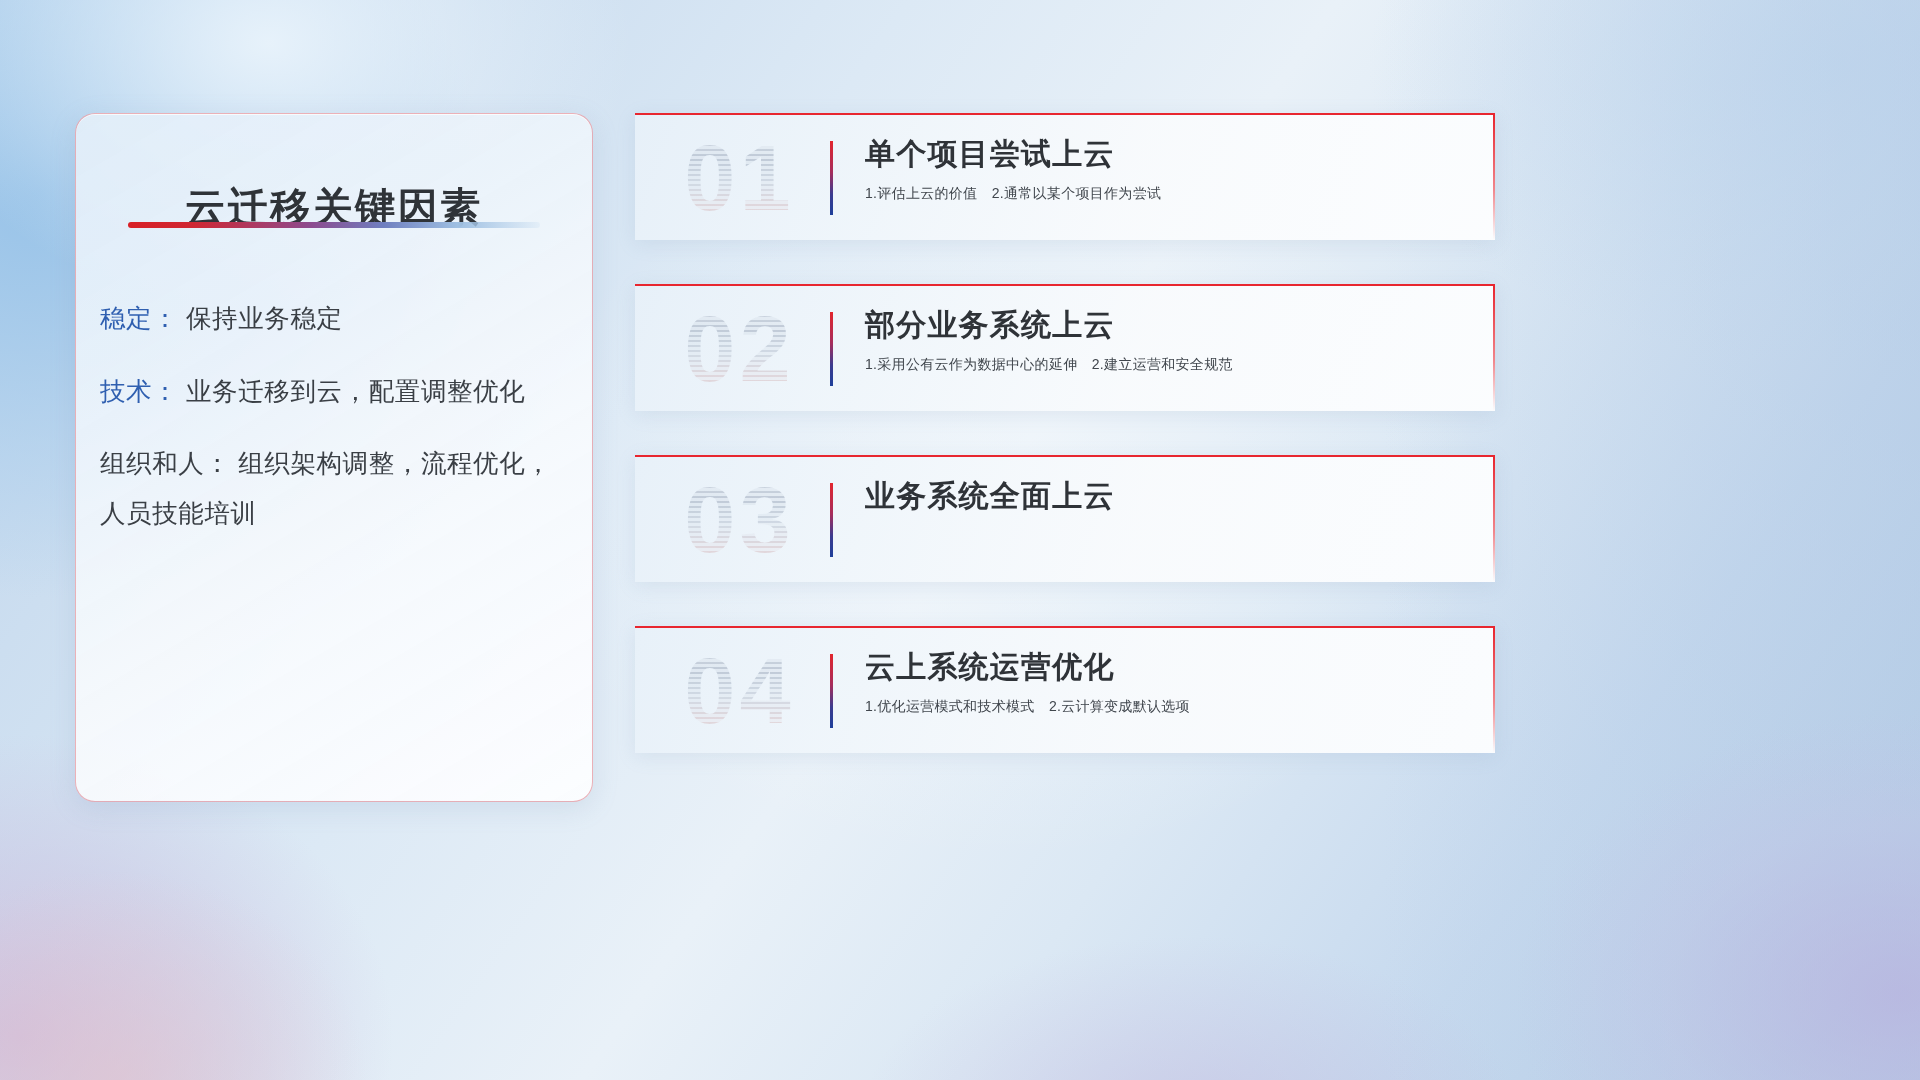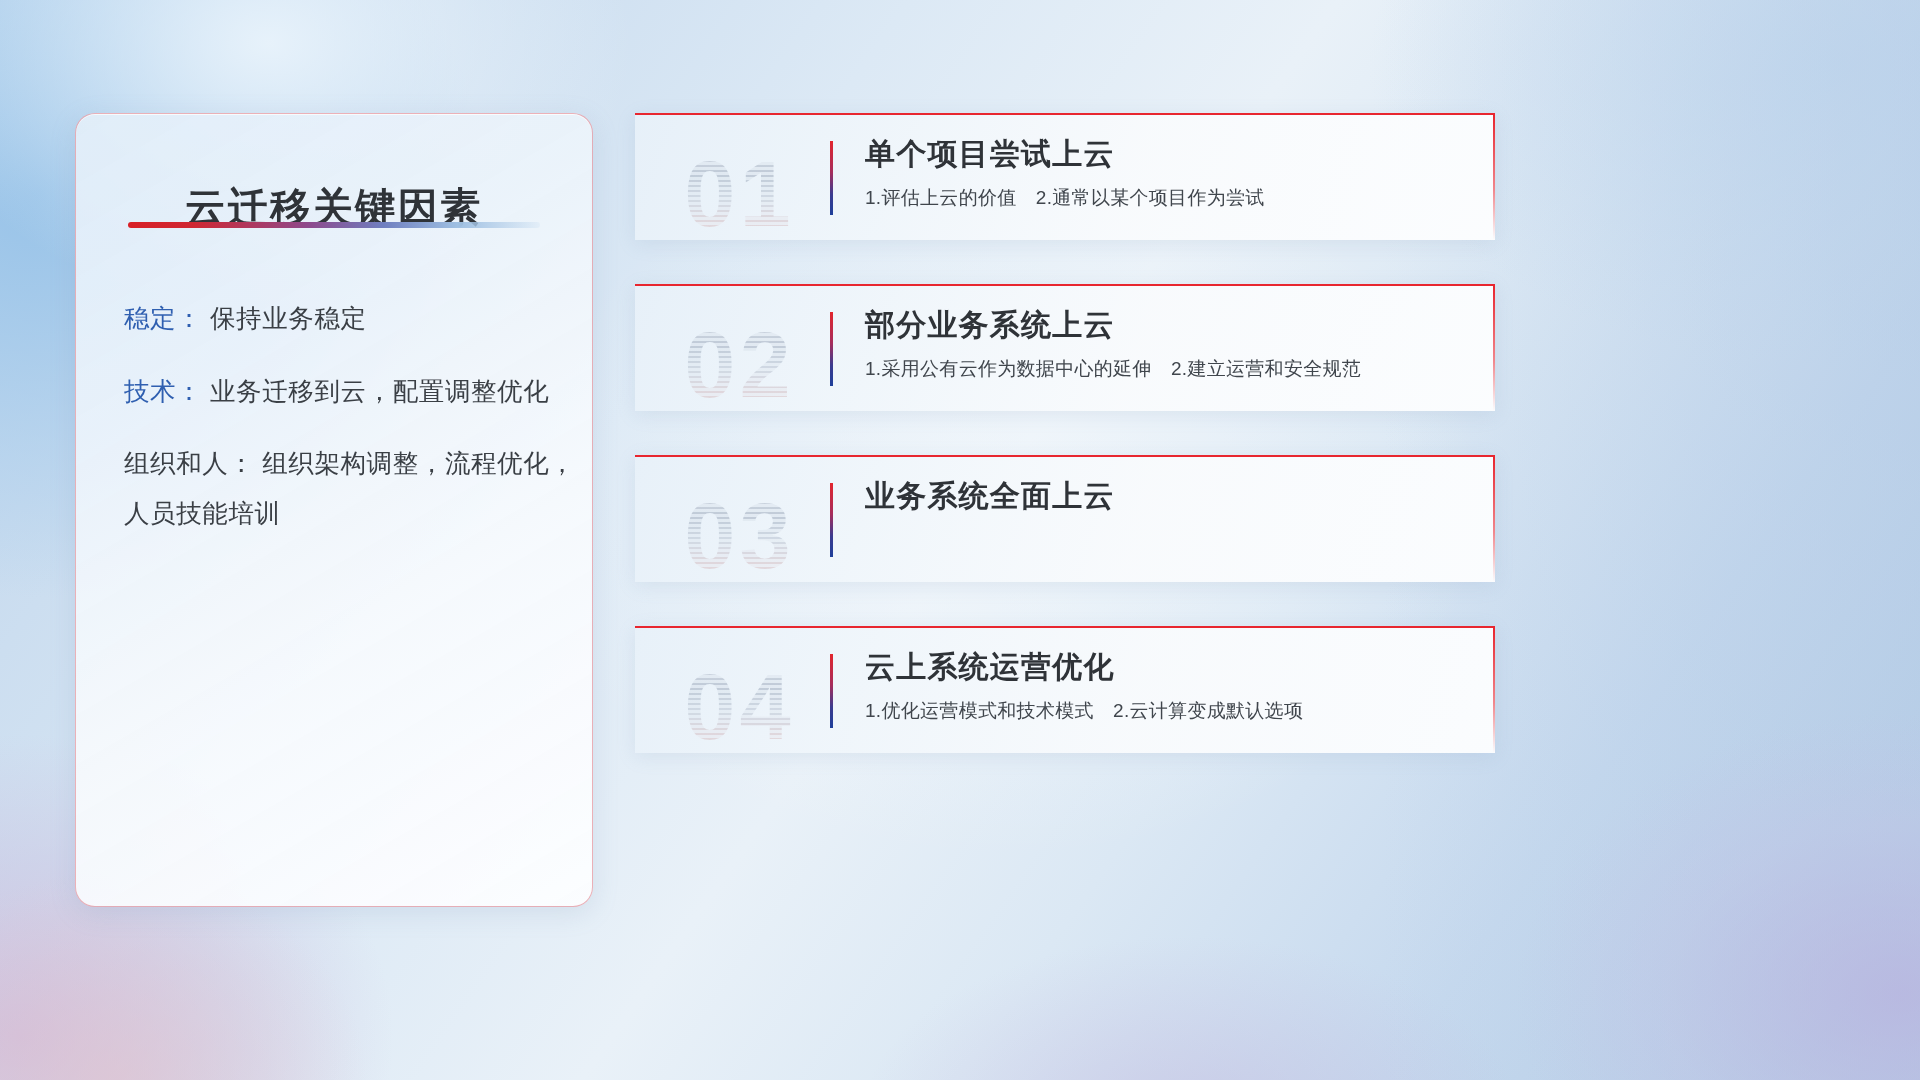--- a/index.html
+++ b/index.html
@@ -48,21 +48,21 @@
   .bg-center{
     background:radial-gradient(ellipse 700px 520px at 52% 46%,
       rgba(246,250,253,.55) 0%, rgba(246,250,253,0) 70%);
   }
   .bg-rightband{
     background:linear-gradient(90deg, rgba(255,255,255,0) 72%, rgba(176,200,228,.45) 100%);
   }
 
   
   #left-panel{
-    position:absolute;left:75px;top:113px;width:518px;height:794px;
+    position:absolute;left:75px;top:113px;width:518px;height:689px;
     border-radius:20px;
     background:linear-gradient(150deg,
       rgba(226,238,249,.93) 0%,
       rgba(237,244,251,.9) 30%,
       rgba(247,250,253,.93) 62%,
       rgba(252,253,255,.96) 100%);
     border:1.4px solid rgba(226,130,140,.62);
     box-shadow:0 6px 26px rgba(120,150,185,.18), inset 0 1px 0 rgba(255,255,255,.7);
     box-sizing:border-box;
   }
@@ -72,21 +72,21 @@
     font-size:40px;font-weight:bold;color:#2f3338;
     letter-spacing:2.5px;
   }
   #panel-rule{
     position:absolute;left:52px;top:108px;width:412px;height:6px;
     border-radius:3px;
     background:linear-gradient(90deg,#d81f26 0%,#cf2733 16%,#8d4a8d 44%,
        #6f7fc0 62%,#9fc0e2 80%,rgba(200,222,242,.25) 100%);
   }
   #panel-list{
-    position:absolute;left:48px;right:24px;top:192px;
+    position:absolute;left:24px;right:24px;top:192px;
   }
   .panel-line{
     font-size:25.5px;
     color:#3a3f45;
     line-height:1.0;
     margin-bottom:47px;
     letter-spacing:.6px;
     white-space:nowrap;
   }
   .panel-line:last-child{margin-bottom:0;}
@@ -109,21 +109,21 @@
     box-shadow:0 4px 18px rgba(120,150,185,.14);
     overflow:hidden;
   }
   .card::after{
     content:"";position:absolute;right:0;top:0;bottom:0;width:2px;
     background:linear-gradient(180deg,#e8262f 0%,rgba(232,38,47,.55) 60%,rgba(232,38,47,0) 100%);
   }
   .card:last-child{margin-bottom:15px;}
 
   .card-num{
-    position:absolute;left:22px;top:20px;
+    position:absolute;left:22px;top:4px;
     width:165px;height:118px;
     font-size:92px;font-weight:bold;
     color:#c3ccd8;
     letter-spacing:4px;
     line-height:118px;
     text-align:center;
     opacity:.85;
     -webkit-mask-image:repeating-linear-gradient(180deg,
         #000 0px,#000 2px, rgba(0,0,0,.25) 2px, rgba(0,0,0,.25) 5px);
     mask-image:repeating-linear-gradient(180deg,
@@ -139,21 +139,21 @@
     background:linear-gradient(180deg,#e2252d 0%,#a62d5c 42%,#3b3b8f 72%,#1e3f9a 100%);
   }
   .card-body{position:absolute;left:230px;top:20px;right:24px;}
   .card-title{
     font-size:30px;font-weight:bold;color:#2f3338;
     letter-spacing:1.2px;line-height:1.25;
     white-space:nowrap;
   }
   .card-sub{
     margin-top:12px;
-    font-size:19px;color:#40464d;letter-spacing:.3px;
+    font-size:14px;color:#40464d;letter-spacing:.3px;
     white-space:nowrap;
   }
 </style>
 </head>
 <body>
 
 <div id="bg">
   <div class="layer bg-base"></div>
   <div class="layer bg-tr"></div>
   <div class="layer bg-tl"></div>

